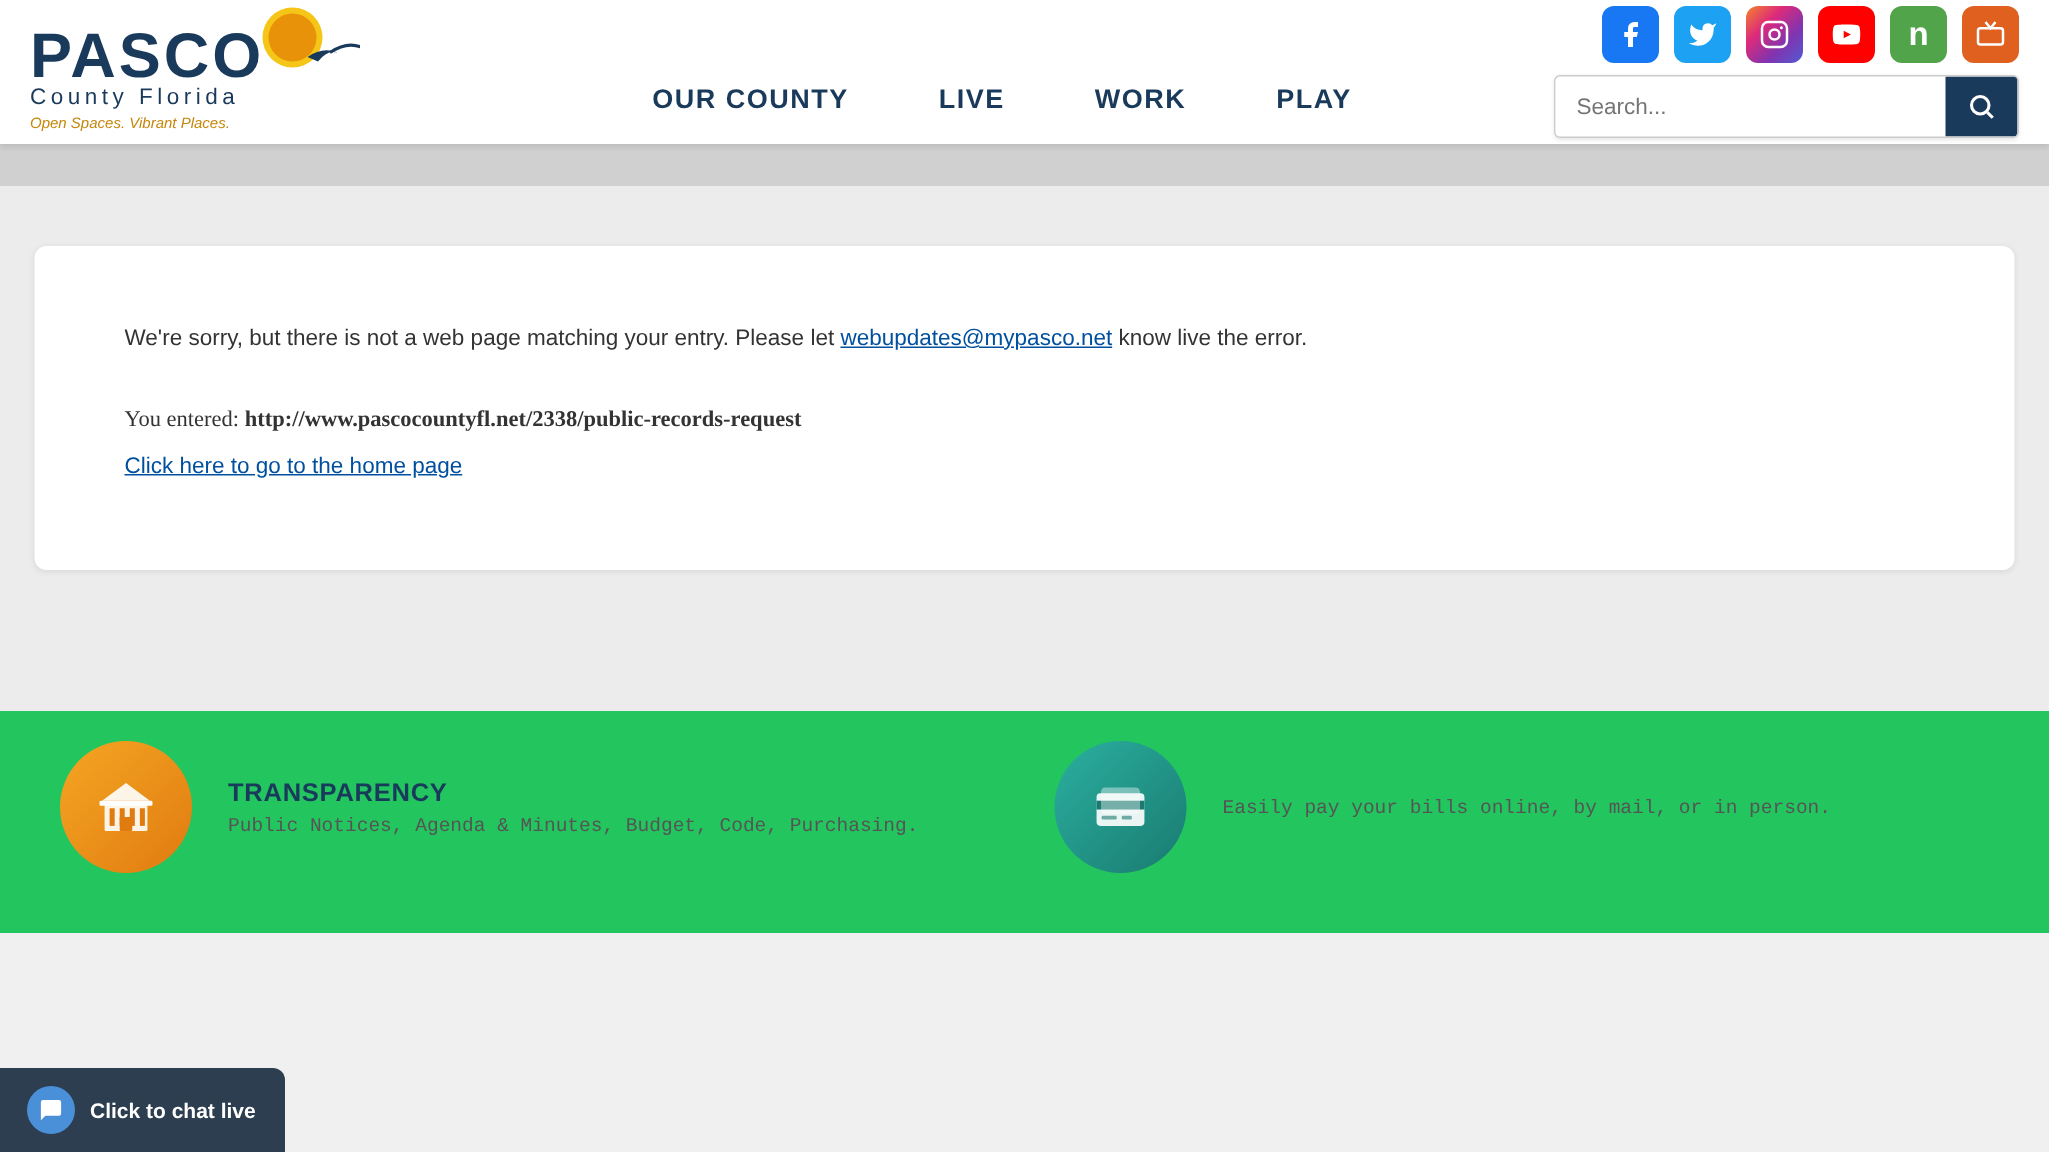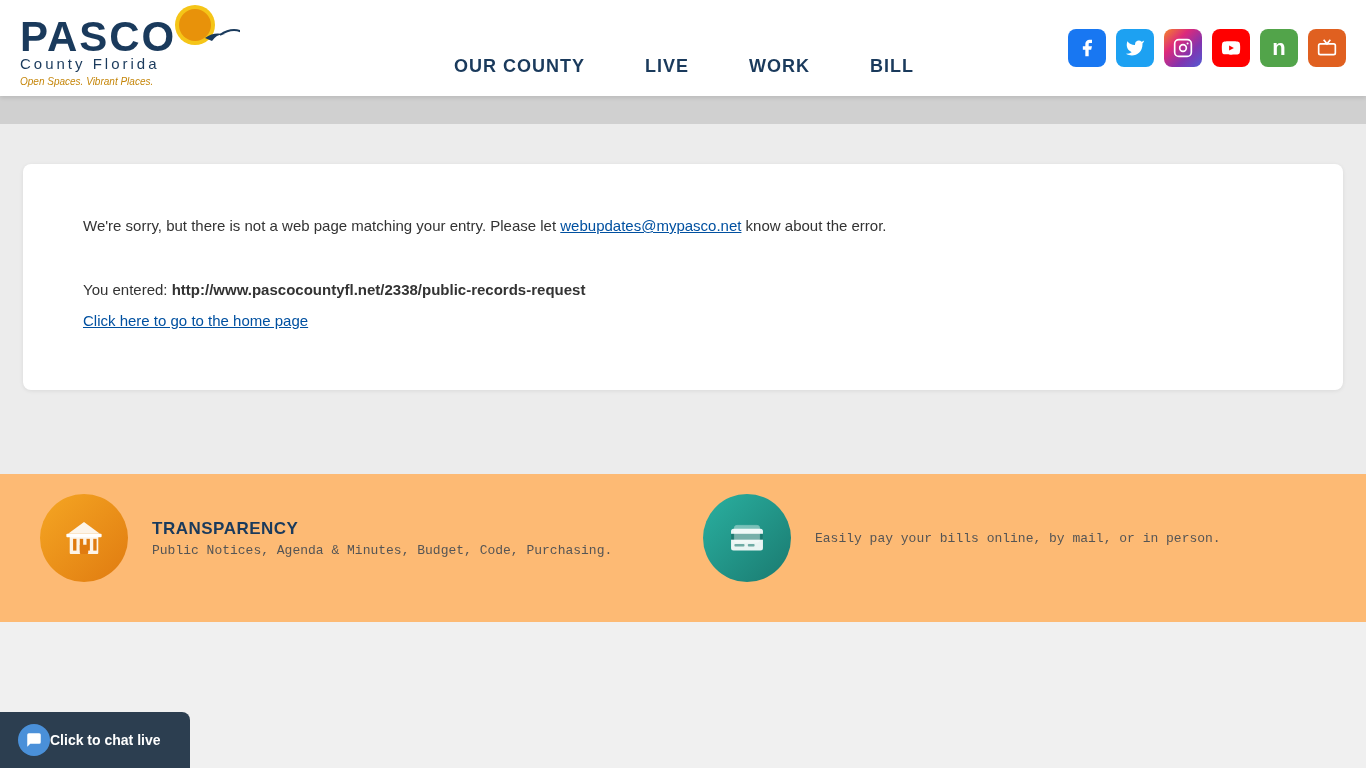--- a/index.html
+++ b/index.html
@@ -127,39 +127,40 @@
       font-size: 15px;
       color: #333;
       line-height: 1.6;
       margin-bottom: 10px;
     }
     .error-card a {
       color: #0050a0;
       text-decoration: underline;
     }
     .error-entered {
-      margin-top: 40px;
+      margin-top: 30px;
       margin-bottom: 20px;
       font-size: 15px;
       color: #333;
+      font-family: Liberation Serif, serif;
     }
     .error-url {
       font-weight: bold;
     }
     .home-link {
       color: #0050a0;
       text-decoration: underline;
       font-size: 15px;
       cursor: pointer;
       margin-top: 14px;
     }
 
     
     .footer-widgets {
-      background: #fdba74;
+      background: #22c55e;
       padding: 20px 40px 40px 40px;
       display: grid;
       grid-template-columns: 1fr 1fr;
       gap: 30px 40px;
       max-width: 1366px;
     }
     .widget {
       display: flex;
       align-items: center;
       gap: 24px;
@@ -196,20 +197,21 @@
 
     
     .chat-widget {
       position: fixed;
       bottom: 0;
       left: 0;
       background: #2c3e50;
       color: #fff;
       display: flex;
       align-items: center;
+      gap: 10px;
       padding: 12px 18px;
       cursor: pointer;
       border-radius: 0 8px 0 0;
       z-index: 1000;
       min-width: 190px;
     }
     .chat-bubble {
       width: 32px;
       height: 32px;
       background: #4a90d9;
@@ -246,21 +248,21 @@
 
       <text x="0" y="82" font-size="10" fill="#c5860a" font-family="Arial, sans-serif" font-style="italic">Open Spaces. Vibrant Places.</text>
 
     </svg>
   </div>
 
   <nav class="nav">
     <a class="nav-item" href="#">OUR COUNTY</a>
     <a class="nav-item" href="#">LIVE</a>
     <a class="nav-item" href="#">WORK</a>
-    <a class="nav-item" href="#">BILL</a>
+    <a class="nav-item" href="#">PLAY</a>
   </nav>
 
   <div class="header-right">
     <div class="social-icons">
       <a class="social-icon fb" href="#" title="Facebook">
         <svg width="20" height="20" viewBox="0 0 24 24" fill="white">
             <path d="M18 2h-3a5 5 0 00-5 5v3H7v4h3v8h4v-8h3l1-4h-4V7a1 1 0 011-1h3z"></path>
           </svg>
       </a>
       <a class="social-icon tw" href="#" title="Twitter">
@@ -284,29 +286,38 @@
       <a class="social-icon nv" href="#" title="Nextdoor" style="font-size:22px; font-weight:900;">
         n
       </a>
       <a class="social-icon tv" href="#" title="PascoTV">
         <svg width="20" height="20" viewBox="0 0 24 24" fill="none" stroke="white" stroke-width="2">
             <rect x="2" y="7" width="20" height="13" rx="2"></rect>
             <path d="M16 2l-4 5-4-5"></path>
           </svg>
       </a>
     </div>
+    <div class="search-area">
+      <input class="search-input" type="text" placeholder="Search..." style="">
+      <button class="search-btn">
+        <svg width="20" height="20" viewBox="0 0 24 24" fill="none" stroke="white" stroke-width="2.5">
+            <circle cx="11" cy="11" r="7"></circle>
+            <line x1="21" y1="21" x2="16.65" y2="16.65"></line>
+          </svg>
+      </button>
+    </div>
   </div>
 </header>
 
 <div class="gray-bar"></div>
 
 <div class="main-content">
   <div class="error-card">
     <p>
-      <span>We're sorry, but there is not a web page matching your entry. Please let </span><a href="mailto:webupdates@mypasco.net">webupdates@mypasco.net</a><span> know about the error.</span>
+      <span>We're sorry, but there is not a web page matching your entry. Please let </span><a href="mailto:webupdates@mypasco.net">webupdates@mypasco.net</a><span> know live the error.</span>
     </p>
     <p class="error-entered">
       <span>You entered:</span> <strong class="error-url">http://www.pascocountyfl.net/2338/public-records-request</strong>
     </p>
     <a class="home-link" href="#">Click here to go to the home page</a>
   </div>
 </div>
 
 <div class="footer-widgets">
 

